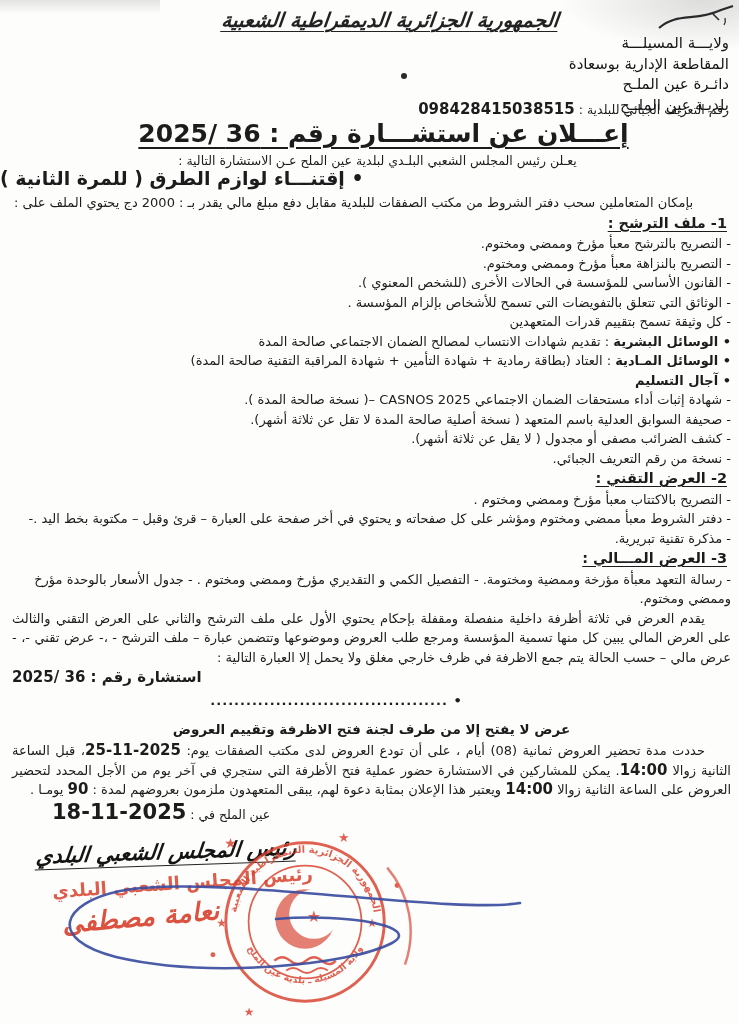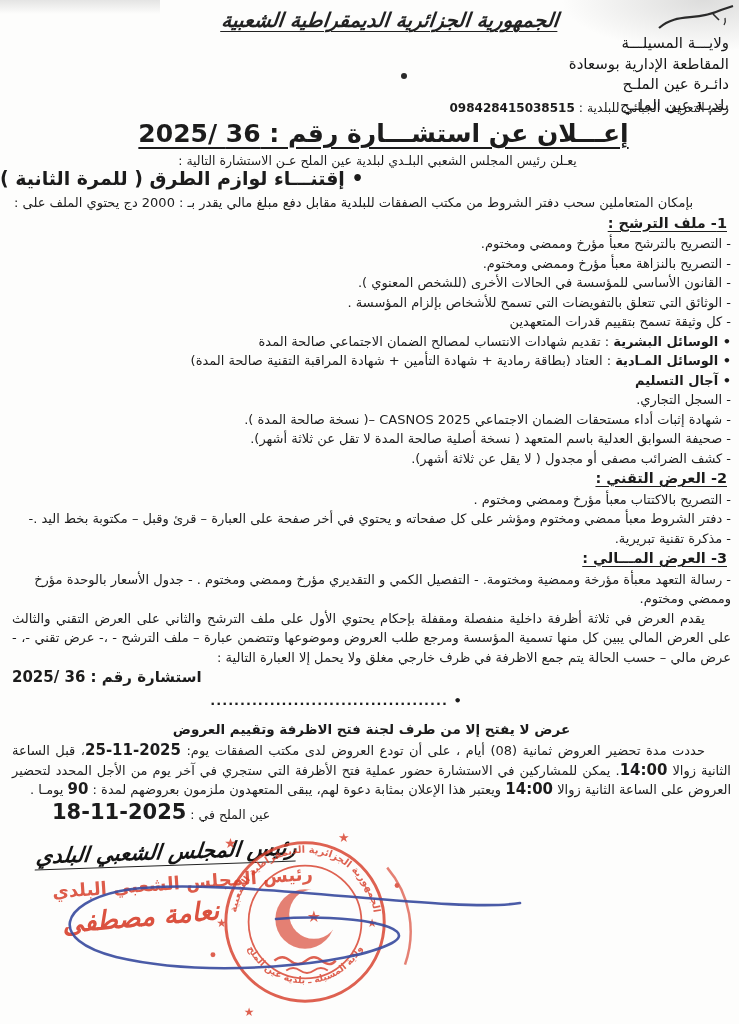--- a/index.html
+++ b/index.html
@@ -11,21 +11,21 @@
     background:radial-gradient(ellipse at 80% 0%,rgba(160,160,160,.35),rgba(255,255,255,0) 70%);}
   .shade-tl{left:0;top:0;width:160px;height:14px;
     background:linear-gradient(180deg,rgba(170,170,170,.30),rgba(255,255,255,0));}
   
   .republic{left:205px;top:8px;width:370px;text-align:center;font-size:20px;font-weight:bold;
     font-style:italic;transform:skewX(-6deg);text-decoration:underline;text-underline-offset:4px;
     text-decoration-thickness:1px;color:#222;}
   .hdr{right:10px;top:33px;text-align:right;font-size:15px;line-height:20.5px;color:#161616;}
   .inkdot{left:401px;top:73px;width:6px;height:6px;border-radius:50%;background:#2a2a2a;}
   .taxline{right:10px;top:100px;font-size:12.5px;}
-  .taxline .num{font-weight:bold;font-size:12px;}
+  .taxline .num{font-weight:bold;font-size:15px;}
   .title{left:0;right:0;top:119px;text-align:center;font-size:25px;font-weight:bold;
     transform:translateX(14px);}
   .title span{text-decoration:underline;text-underline-offset:5px;text-decoration-thickness:2px;}
   .subtitle{left:0;right:0;top:153px;text-align:center;font-size:12.5px;transform:translateX(8px);}
   .subject{left:0;right:0;top:167px;text-align:left;font-size:19px;font-weight:bold;}
   
   .body{left:12px;right:8px;top:193px;font-size:13px;line-height:19.5px;text-align:right;}
   .indent{text-indent:38px;}
   .sechead{font-weight:bold;font-size:14.5px;margin:1px 4px;}
   .sechead span{text-decoration:underline;text-underline-offset:3px;}
@@ -97,24 +97,24 @@
     <div>- كل وثيقة تسمح بتقييم قدرات المتعهدين</div>
     <div>
       <span class="bl">• الوسائل البشرية</span><span> : تقديم شهادات الانتساب لمصالح الضمان الاجتماعي صالحة المدة</span>
     </div>
     <div>
       <span class="bl">• الوسائل المـادية</span><span> : العتاد (بطاقة رمادية + شهادة التأمين + شهادة المراقبة التقنية صالحة المدة)</span>
     </div>
     <div>
       <span class="bl">• آجال التسليم</span><span></span>
     </div>
-    <div>- السجل التجاري.</div>
     <div>- شهادة إثبات أداء مستحقات الضمان الاجتماعي CASNOS 2025 –( نسخة صالحة المدة ).</div>
     <div>- صحيفة السوابق العدلية  باسم المتعهد ( نسخة أصلية صالحة المدة لا تقل عن ثلاثة أشهر).</div>
     <div>- كشف الضرائب مصفى أو مجدول ( لا يقل عن ثلاثة أشهر).</div>
+    <div>- نسخة من رقم التعريف الجبائي.</div>
 
     <div class="sechead"><span>2- العرض التقني :</span></div>
     <div>- التصريح بالاكتتاب معبأ مؤرخ وممضي ومختوم .</div>
     <div>- دفتر الشروط معبأ ممضي ومختوم ومؤشر على كل صفحاته و يحتوي في أخر صفحة على العبارة – قرئ وقبل – مكتوبة بخط اليد .-</div>
     <div>- مذكرة تقنية تبريرية.</div>
 
     <div class="sechead"><span>3- العرض المـــالي :</span></div>
     <div>- رسالة التعهد معبأة  مؤرخة وممضية  ومختومة. - التفصيل الكمي و التقديري مؤرخ وممضي ومختوم . - جدول الأسعار بالوحدة مؤرخ وممضي ومختوم.</div>
     <div class="just">يقدم العرض في ثلاثة أظرفة  داخلية منفصلة ومقفلة بإحكام يحتوي الأول على ملف الترشح والثاني على العرض التقني والثالث على العرض المالي يبين كل منها تسمية المؤسسة ومرجع طلب العروض وموضوعها وتتضمن عبارة – ملف الترشح - ،- عرض تقني -، - عرض مالي – حسب الحالة يتم جمع الاظرفة  في ظرف خارجي مغلق ولا يحمل إلا العبارة التالية :</div>
     <div class="refline">استشارة  رقم : 36 /2025</div>

